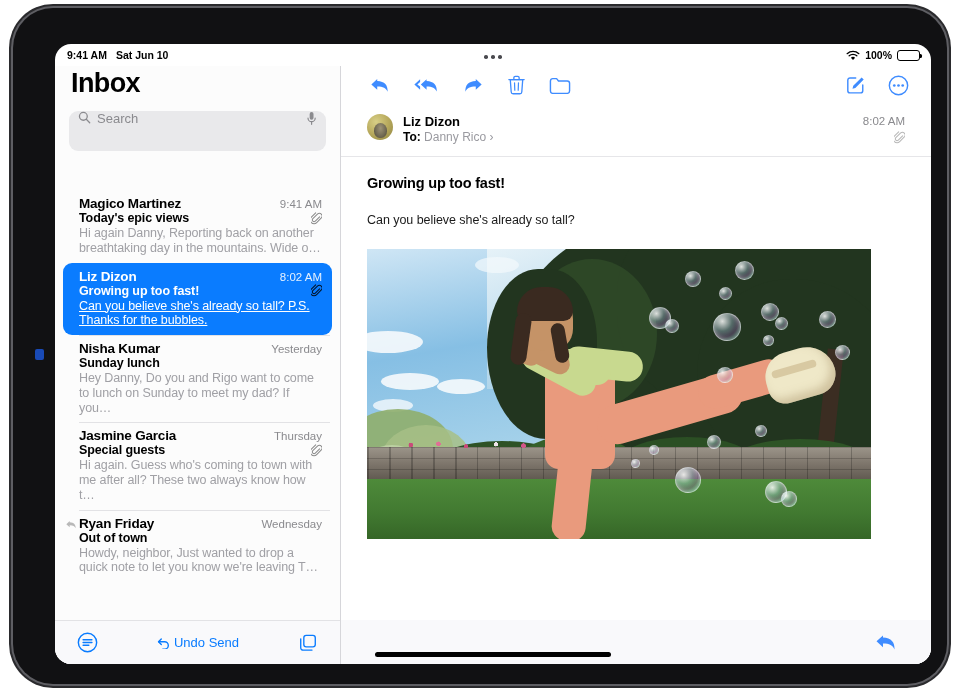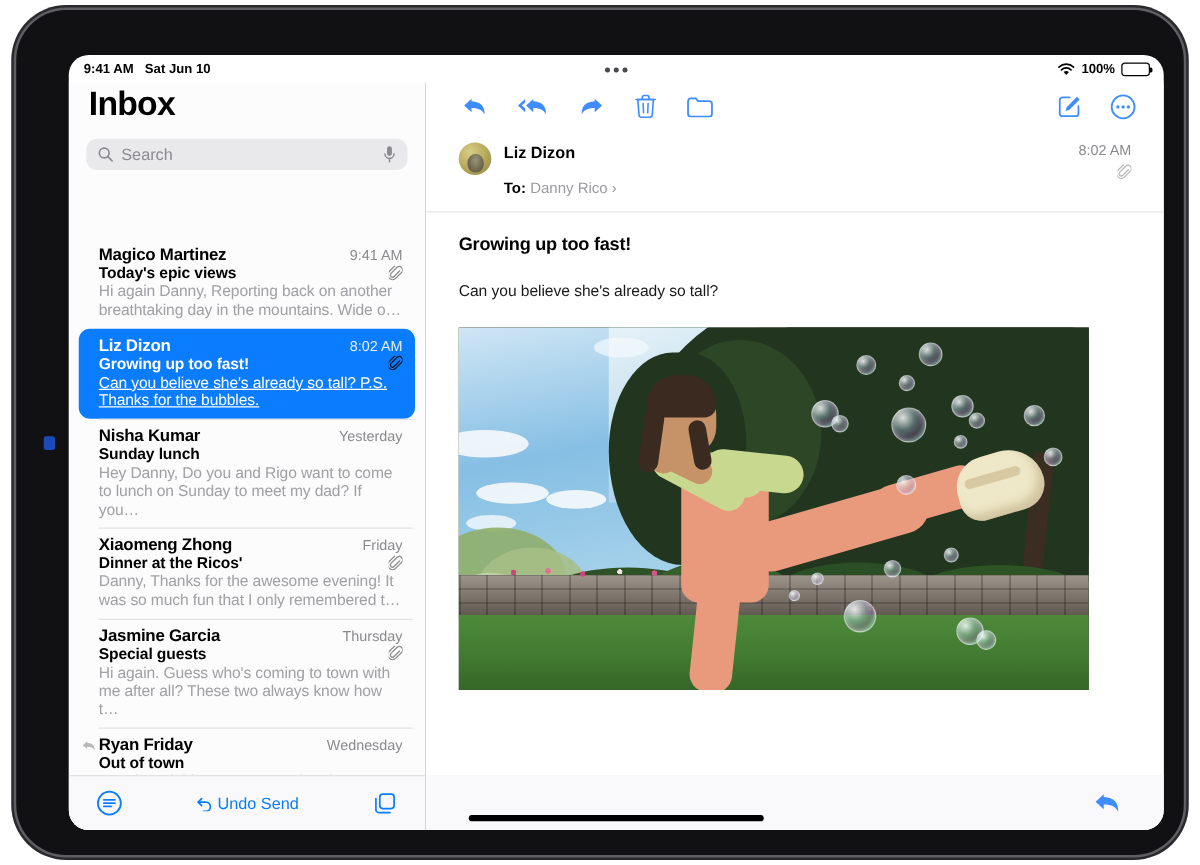--- a/index.html
+++ b/index.html
@@ -88,23 +88,23 @@
   }
   #edit-button { color: #0a7cff; font-size: 13.5px; cursor: pointer; }
 
   #inbox-title {
     font-size: 27px; font-weight: bold; letter-spacing: -0.6px;
     color: #000; padding: 0 16px; margin-top: 2px;
   }
 
   
   #search-bar {
-    margin: 12px 14px 0 14px; height: 25px;
+    margin: 12px 14px 0 14px; height: 40px;
     background: #e9e9eb; border-radius: 9px;
-    display: flex; align-items: center; padding: 0 9px;
+    display: flex; align-items: flex-start; padding: 0 9px;
     cursor: text;
   }
   #search-placeholder { flex: 1; font-size: 13px; color: #8a8a8e; margin-left: 6px; }
 
   
   #mail-list {
     position: absolute; left: 0; right: 0; top: 124px; bottom: 44px;
     overflow: hidden; padding: 0 8px;
   }
   .mail-row {
@@ -163,21 +163,21 @@
     background: radial-gradient(circle at 35% 30%, #d8cf87 0%, #b9ab5e 48%, #8e8340 100%);
     flex-shrink: 0; overflow: hidden; position: relative;
   }
   #avatar::after {
     content:""; position:absolute; left:7px; top:9px; width:13px; height:15px;
     background: radial-gradient(ellipse at 50% 35%, #9d9377 0%, #6f6852 60%, #4a4639 100%);
     border-radius: 50% 50% 45% 45%;
   }
   #msg-header-text { margin-left: 10px; }
   #msg-sender { font-size: 13px; font-weight: bold; color: #000; }
-  #msg-to-line { font-size: 12px; color: #9a9aa0; margin-top: 14px; text-align: right; }
+  #msg-to-line { font-size: 12px; color: #9a9aa0; margin-top: 1px; text-align: right; }
   #msg-to-line .to-label { color: #000; font-weight: bold; }
   #msg-header-right {
     position: absolute; right: 26px; top: 11px; text-align: right;
   }
   #msg-time { font-size: 11.5px; color: #8a8a8e; }
   #msg-clip { margin-top: 4px; opacity: .42; }
 
   
   #msg-body { padding: 18px 26px 0 26px; }
   #msg-subject { font-size: 14.5px; font-weight: bold; color: #000; letter-spacing: -0.2px; }
@@ -347,34 +347,20 @@
               </div>
               <div class="row-mid">
                 <span class="subject">Sunday lunch</span>
                 <span></span>
               </div>
               <div class="preview">Hey Danny, Do you and Rigo want to come to lunch on Sunday to meet my dad? If you…</div>
             </div>
             <div class="mail-row">
               <div class="sep"></div>
               <div class="row-top">
-                <span class="sender">Xiaomeng Zhong</span>
-                <span class="date">Friday</span>
-              </div>
-              <div class="row-mid">
-                <span class="subject">Dinner at the Ricos'</span>
-                <svg class="clip" width="11" height="13" viewBox="0 0 12 14">
-                  <path d="M9.4 5.2 4.7 9.9a1.9 1.9 0 0 1-2.7-2.7l5.3-5.3a3 3 0 0 1 4.2 4.2l-5.3 5.3a4.1 4.1 0 0 1-5.8-5.8l4.7-4.7" stroke="currentColor" stroke-width="1.1" fill="none" stroke-linecap="round"></path>
-                </svg>
-              </div>
-              <div class="preview">Danny, Thanks for the awesome evening! It was so much fun that I only remembered t…</div>
-            </div>
-            <div class="mail-row">
-              <div class="sep"></div>
-              <div class="row-top">
                 <span class="sender">Jasmine Garcia</span>
                 <span class="date">Thursday</span>
               </div>
               <div class="row-mid">
                 <span class="subject">Special guests</span>
                 <svg class="clip" width="11" height="13" viewBox="0 0 12 14">
                   <path d="M9.4 5.2 4.7 9.9a1.9 1.9 0 0 1-2.7-2.7l5.3-5.3a3 3 0 0 1 4.2 4.2l-5.3 5.3a4.1 4.1 0 0 1-5.8-5.8l4.7-4.7" stroke="currentColor" stroke-width="1.1" fill="none" stroke-linecap="round"></path>
                 </svg>
               </div>
               <div class="preview">Hi again. Guess who's coming to town with me after all? These two always know how t…</div>

